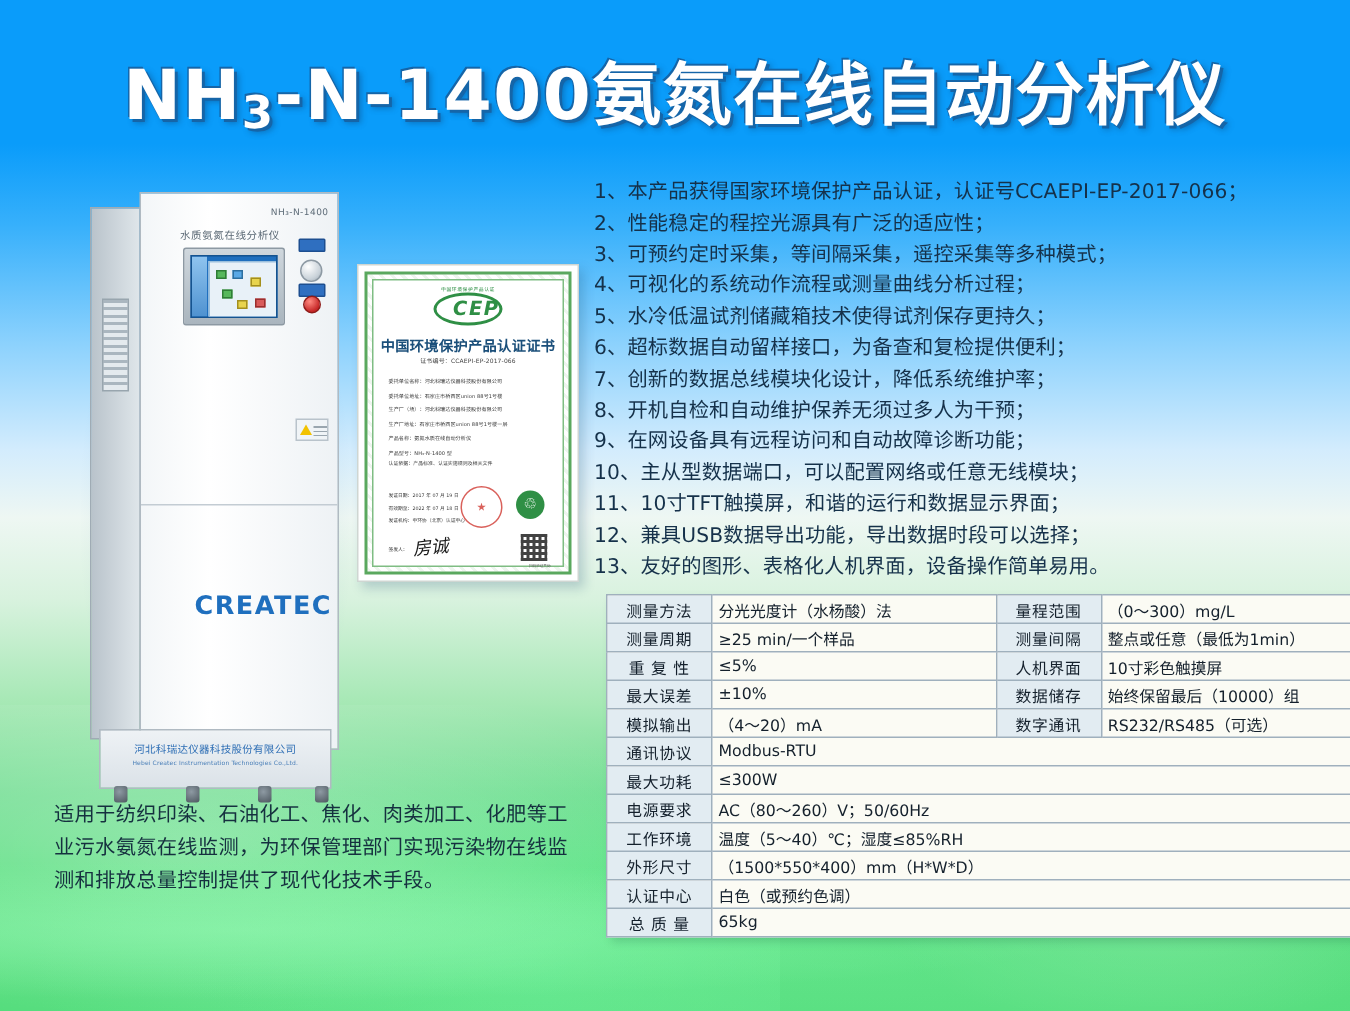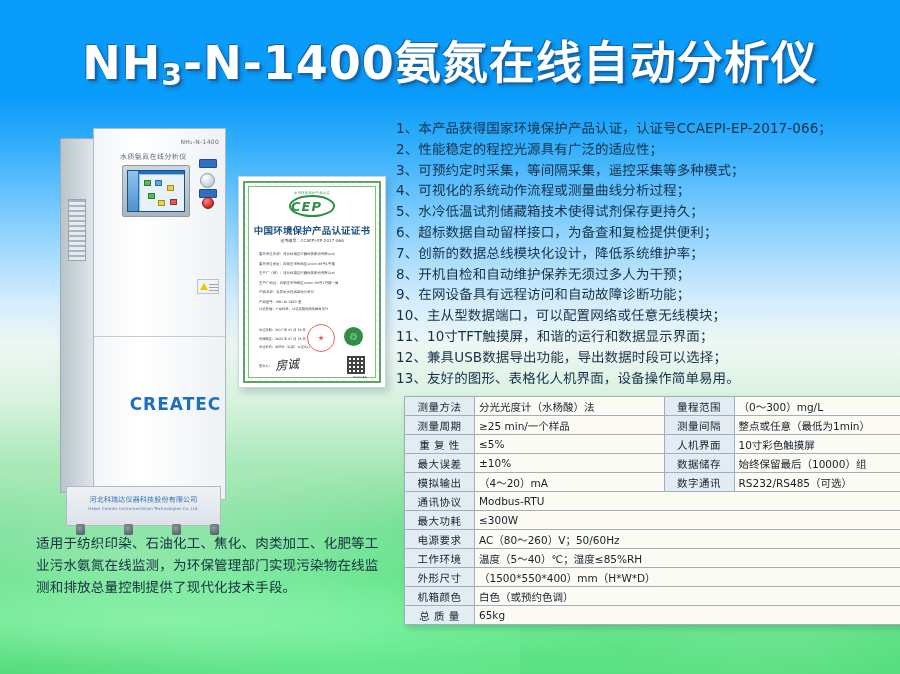--- a/index.html
+++ b/index.html
@@ -302,21 +302,21 @@
     position: absolute;
     left: 50%; top: 8px;
     transform: translateX(-50%);
     width: 46px; height: 22px;
     border: 2px solid #2f8f45;
     border-radius: 50%;
     color: #2f8f45;
     font-size: 13px;
     font-weight: bold;
     font-style: italic;
-    text-align: left;
+    text-align: right;
     line-height: 20px;
     letter-spacing: 1px;
     box-sizing: border-box;
   }
   .cep-arc {
     position: absolute;
     left: 50%; top: 3px;
     transform: translateX(-50%);
     font-size: 3.2px;
     color: #2f8f45;
@@ -665,21 +665,21 @@
         </tr>
         <tr>
           <td class="lbl">工作环境</td>
           <td class="val" colspan="3">温度（5～40）℃；湿度≤85%RH</td>
         </tr>
         <tr>
           <td class="lbl">外形尺寸</td>
           <td class="val" colspan="3">（1500*550*400）mm（H*W*D）</td>
         </tr>
         <tr>
-          <td class="lbl">机箱颜色</td>
+          <td class="lbl">认证中心</td>
           <td class="val" colspan="3">白色（或预约色调）</td>
         </tr>
         <tr>
           <td class="lbl">总 质 量</td>
           <td class="val" colspan="3">65kg</td>
         </tr>
       </tbody>
     </table>
   </div>
 

